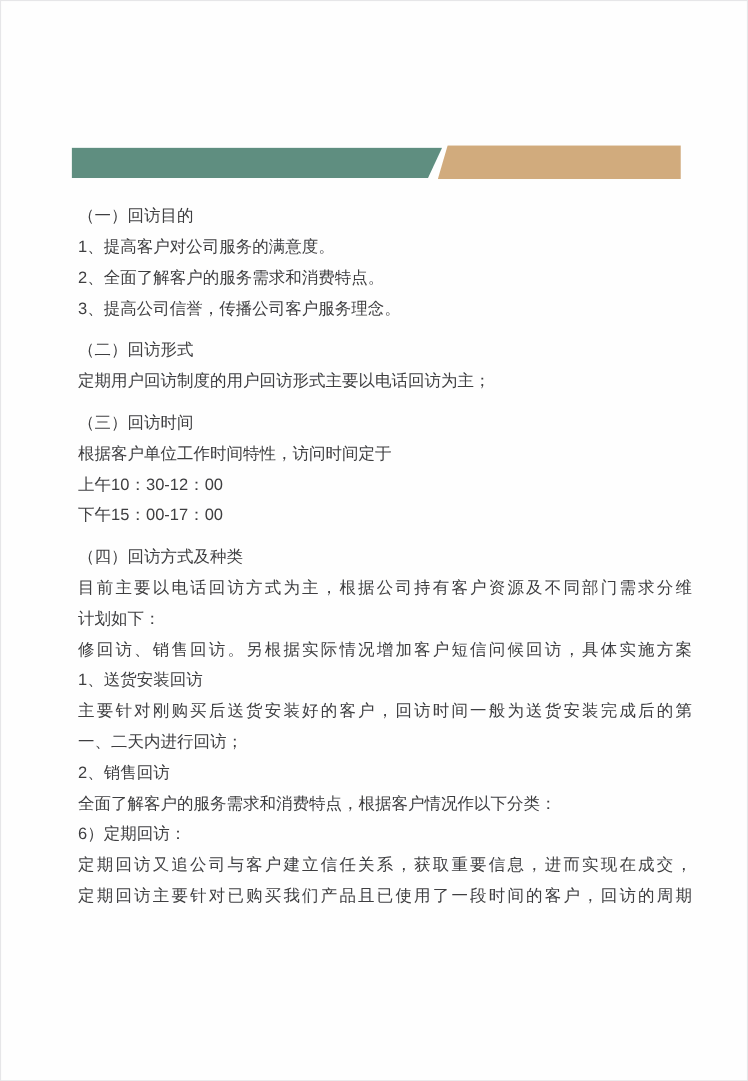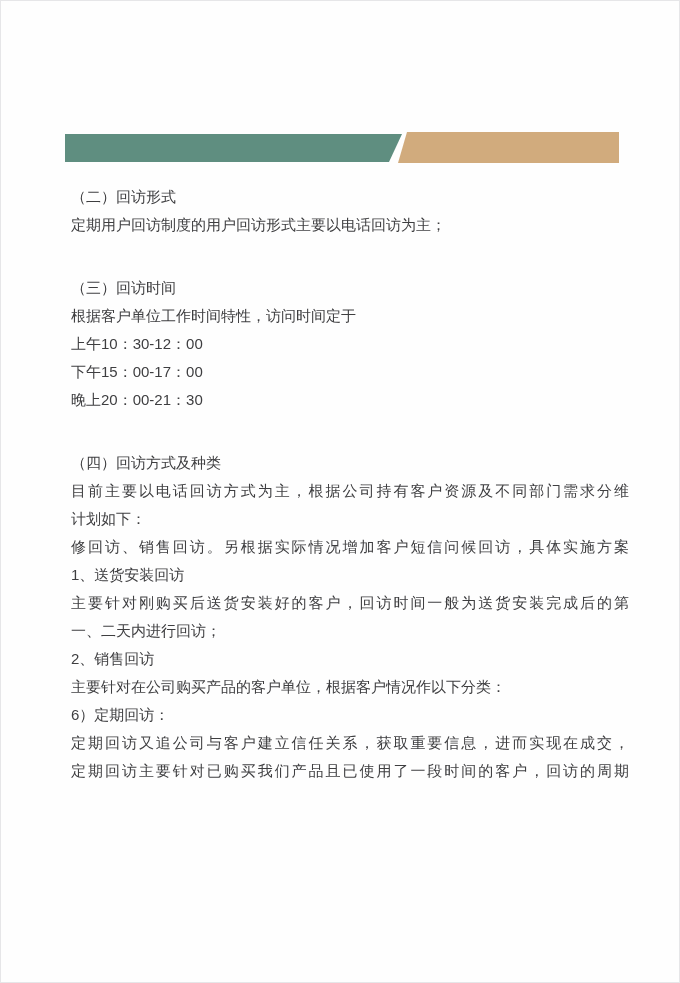--- a/index.html
+++ b/index.html
@@ -40,63 +40,68 @@
   }
   
   .content {
     position: absolute;
     left: 70px; top: 182px;
     width: 558px;
     color: #3e3e40;
     font-size: 15px;
     line-height: 28px;
   }
-  .section + .section { margin-top: 35px; }
+  .section + .section { margin-top: 10px; }
   .heading, .line { height: 28px; white-space: pre; }
   .line.stretch {
     white-space: normal;
     text-align: justify;
     text-align-last: justify;
   }
 </style>
 </head>
 <body>
 
 <div class="page">
 
   <div class="banner-teal">
     <span>第二章  回访制度及规定</span>
   </div>
   <div class="banner-tan"></div>
 
   <div class="content">
 
+    <div class="section">
+      <div class="heading">（一）回访目的</div>
+      <div class="line">1、提高客户对公司服务的满意度。</div>
+      <div class="line">2、全面了解客户的服务需求和消费特点。</div>
+      <div class="line">3、提高公司信誉，传播公司客户服务理念。</div>
+    </div>
 
     <div class="section">
       <div class="heading">（二）回访形式</div>
       <div class="line">定期用户回访制度的用户回访形式主要以电话回访为主；</div>
     </div>
 
     <div class="section">
       <div class="heading">（三）回访时间</div>
       <div class="line">根据客户单位工作时间特性，访问时间定于</div>
       <div class="line">上午10：30-12：00</div>
       <div class="line">下午15：00-17：00</div>
-      <div class="line">晚上20：00-21：30</div>
     </div>
 
     <div class="section">
       <div class="heading">（四）回访方式及种类</div>
       <div class="line stretch">目前主要以电话回访方式为主，根据公司持有客户资源及不同部门需求分维</div>
       <div class="line">计划如下：</div>
       <div class="line stretch">修回访、销售回访。另根据实际情况增加客户短信问候回访，具体实施方案</div>
       <div class="line">1、送货安装回访</div>
       <div class="line stretch">主要针对刚购买后送货安装好的客户，回访时间一般为送货安装完成后的第</div>
       <div class="line">一、二天内进行回访；</div>
       <div class="line">2、销售回访</div>
-      <div class="line">主要针对在公司购买产品的客户单位，根据客户情况作以下分类：</div>
+      <div class="line">全面了解客户的服务需求和消费特点，根据客户情况作以下分类：</div>
       <div class="line">6）定期回访：</div>
       <div class="line stretch">定期回访又追公司与客户建立信任关系，获取重要信息，进而实现在成交，</div>
       <div class="line stretch">定期回访主要针对已购买我们产品且已使用了一段时间的客户，回访的周期</div>
     </div>
 
   </div>
 </div>
 
 </body></html>

